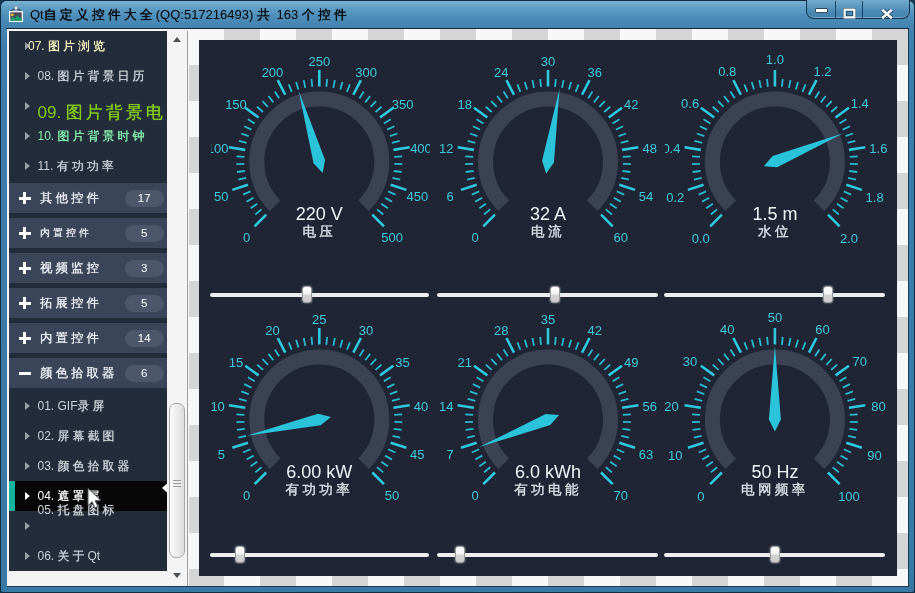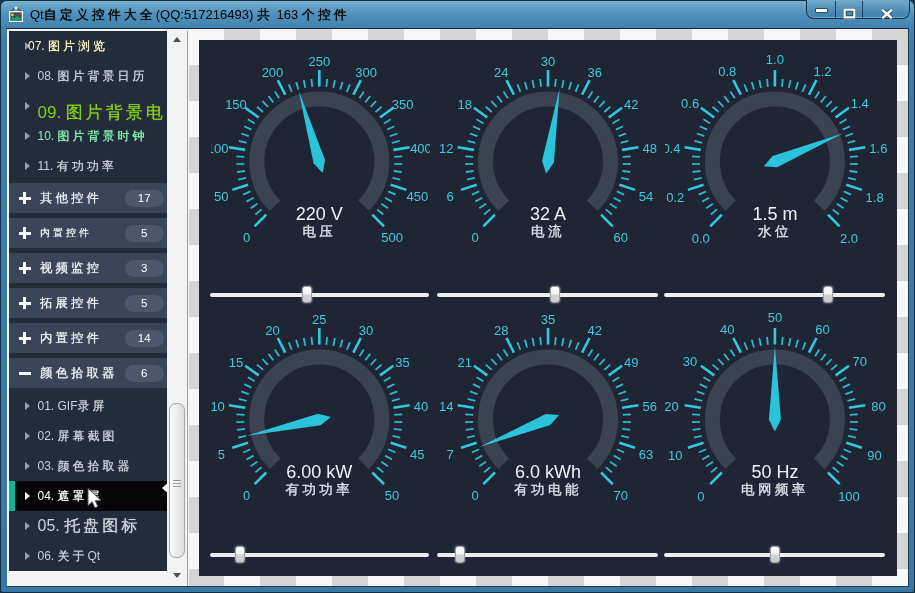--- a/index.html
+++ b/index.html
@@ -80,21 +80,21 @@
 <div class="abs" style="left:37.5px;top:391px;width:125px;height:30px;line-height:30px;font-size:12px;color:#ccd0d7;white-space:nowrap;overflow:hidden">01. GIF<span class="c">录屏</span></div>
 <div class="abs" style="left:24.5px;top:432px;width:0;height:0;border-left:5px solid #9aa0a8;border-top:4px solid transparent;border-bottom:4px solid transparent"></div>
 <div class="abs" style="left:37.5px;top:421px;width:125px;height:30px;line-height:30px;font-size:12px;color:#ccd0d7;white-space:nowrap;overflow:hidden">02. <span class="c">屏幕截图</span></div>
 <div class="abs" style="left:24.5px;top:462px;width:0;height:0;border-left:5px solid #9aa0a8;border-top:4px solid transparent;border-bottom:4px solid transparent"></div>
 <div class="abs" style="left:37.5px;top:451px;width:125px;height:30px;line-height:30px;font-size:12px;color:#ccd0d7;white-space:nowrap;overflow:hidden">03. <span class="c">颜色拾取器</span></div>
 <div class="abs" style="left:9px;top:481px;width:157.5px;height:30px;background:#070707"></div>
 <div class="abs" style="left:9px;top:481px;width:5.5px;height:30px;background:#14b29a"></div>
 <div class="abs" style="left:24.5px;top:492px;width:0;height:0;border-left:5px solid #ffffff;border-top:4px solid transparent;border-bottom:4px solid transparent"></div>
 <div class="abs" style="left:37.5px;top:481px;width:125px;height:30px;line-height:30px;font-size:12px;color:#ffffff;white-space:nowrap;overflow:hidden">04. <span class="c">遮罩层</span></div>
 <div class="abs" style="left:24.5px;top:522px;width:0;height:0;border-left:5px solid #9aa0a8;border-top:4px solid transparent;border-bottom:4px solid transparent"></div>
-<div class="abs" style="left:37.5px;top:511px;width:125px;height:30px;line-height:30px;font-size:16px;color:#ccd0d7;white-space:nowrap;overflow:hidden">05. <span class="c">托盘图标</span></div>
+<div class="abs" style="left:37.5px;top:495px;width:125px;height:30px;line-height:30px;font-size:12px;color:#ccd0d7;white-space:nowrap;overflow:hidden">05. <span class="c">托盘图标</span></div>
 <div class="abs" style="left:24.5px;top:552px;width:0;height:0;border-left:5px solid #9aa0a8;border-top:4px solid transparent;border-bottom:4px solid transparent"></div>
 <div class="abs" style="left:37.5px;top:541px;width:125px;height:30px;line-height:30px;font-size:12px;color:#ccd0d7;white-space:nowrap;overflow:hidden">06. <span class="c">关于</span>Qt</div>
 <div class="abs" style="left:162px;top:480px;width:0;height:0;border-right:9px solid #ffffff;border-top:8px solid transparent;border-bottom:8px solid transparent"></div>
 <div class="abs" style="left:87px;top:488px;width:17px;height:24px;z-index:30"><svg width="17" height="24" viewBox="0 0 17 24">
       <path d="M 1 0.5 L 1 17.5 L 5.2 13.8 L 7.8 19.8 L 10.8 18.5 L 8.2 12.6 L 13.8 12.2 Z" fill="#ffffff" stroke="#555b60" stroke-width="1"></path>
     </svg></div>
 <div class="abs" style="left:166.5px;top:31px;width:21px;height:555px;background:#f3f3f3"></div>
 <div class="abs" style="left:187.3px;top:31px;width:1.2px;height:555px;background:#9aa0a4"></div>
 <div class="abs" style="left:173px;top:37px;width:0;height:0;border-bottom:5px solid #4a4f54;border-left:4.5px solid transparent;border-right:4.5px solid transparent"></div>
 <div class="abs" style="left:173px;top:573px;width:0;height:0;border-top:5px solid #4a4f54;border-left:4.5px solid transparent;border-right:4.5px solid transparent"></div>

